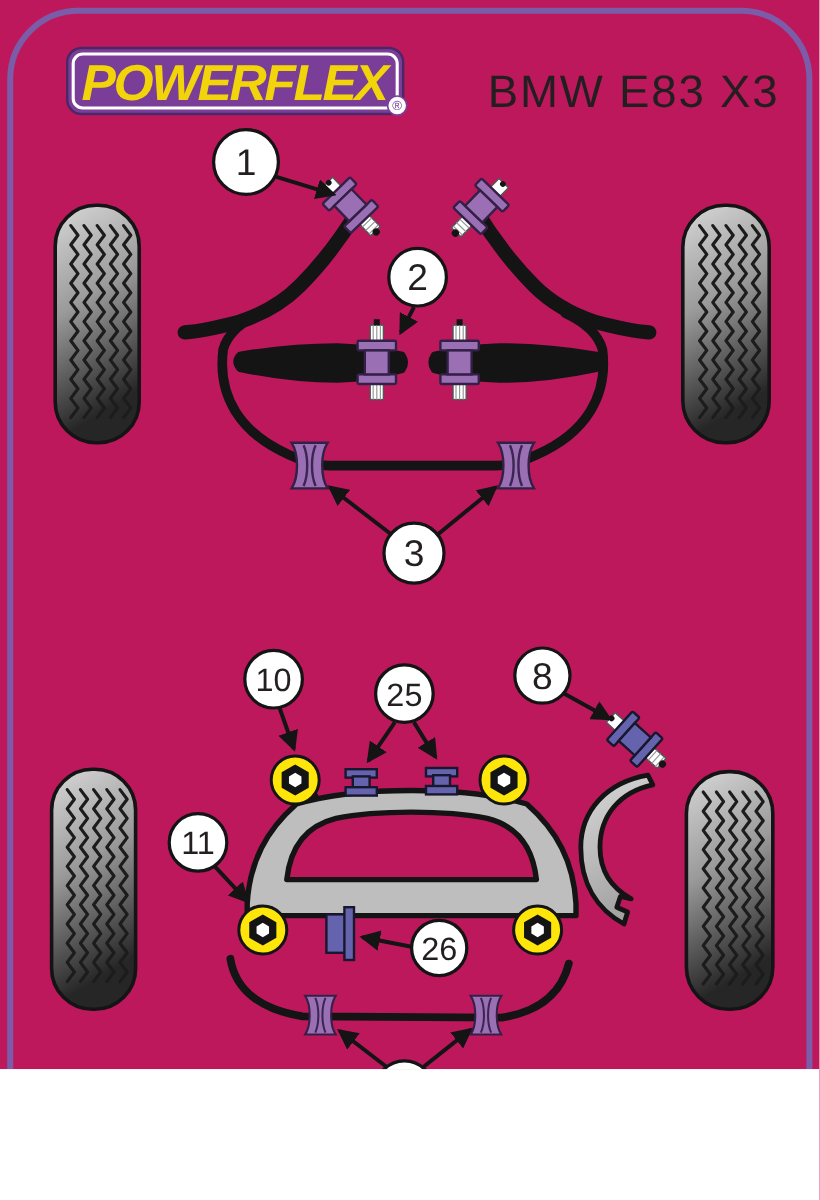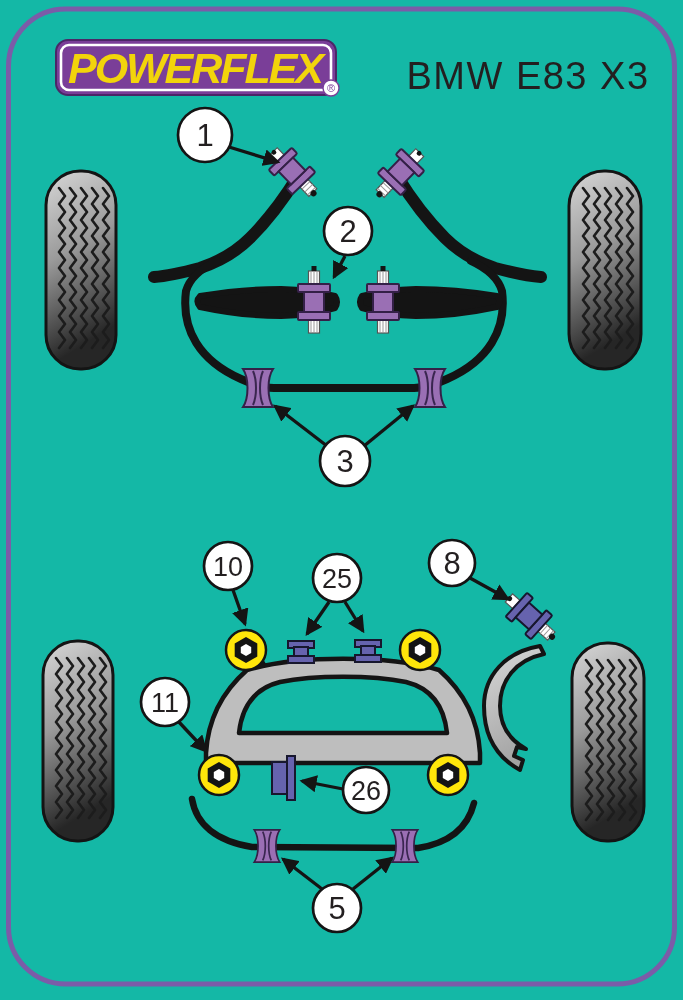--- a/index.html
+++ b/index.html
@@ -1,16 +1,16 @@
 <!DOCTYPE html>
 <html style="--border_purple: #7B5CA8; --logo_purple: #7A3E98; --logo_yellow: #F2D40B; --text_dark: #231F20; --bushing_lavender: #9A6FB4; --bushing_violet: #6663AE; --mount_yellow: #FFE60A; --subframe_gray: #BEBEBE;"><head>
 <meta charset="utf-8">
 <style>
   html,body{margin:0;padding:0;background:#fff;}
-  #page{position:relative;width:683px;height:1000px;background:#14b8a6;overflow:hidden;
+  #page{position:relative;width:683px;height:891px;background:#be185d;overflow:hidden;
         font-family:"Liberation Sans",sans-serif;}
   svg{display:block;}
   text{font-family:"Liberation Sans",sans-serif;}
 
   .page-border{fill:none;stroke:var(--border_purple);stroke-width:5;}
   .logo-box{fill:var(--logo_purple);stroke:#4b2767;stroke-width:2;}
   .logo-inner{fill:none;stroke:#ffffff;stroke-width:2.6;}
   .logo-text{font-size:42px;font-weight:bold;font-style:italic;letter-spacing:-2px;
              fill:var(--logo_yellow);text-anchor:middle;}
   .reg-circle{fill:#ffffff;stroke:var(--logo_purple);stroke-width:1.4;}

